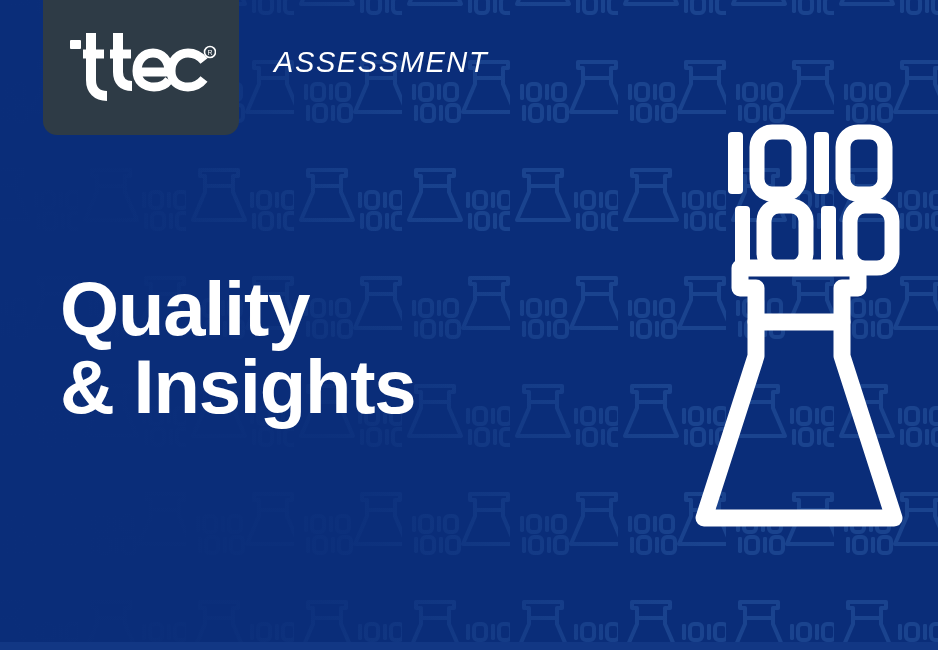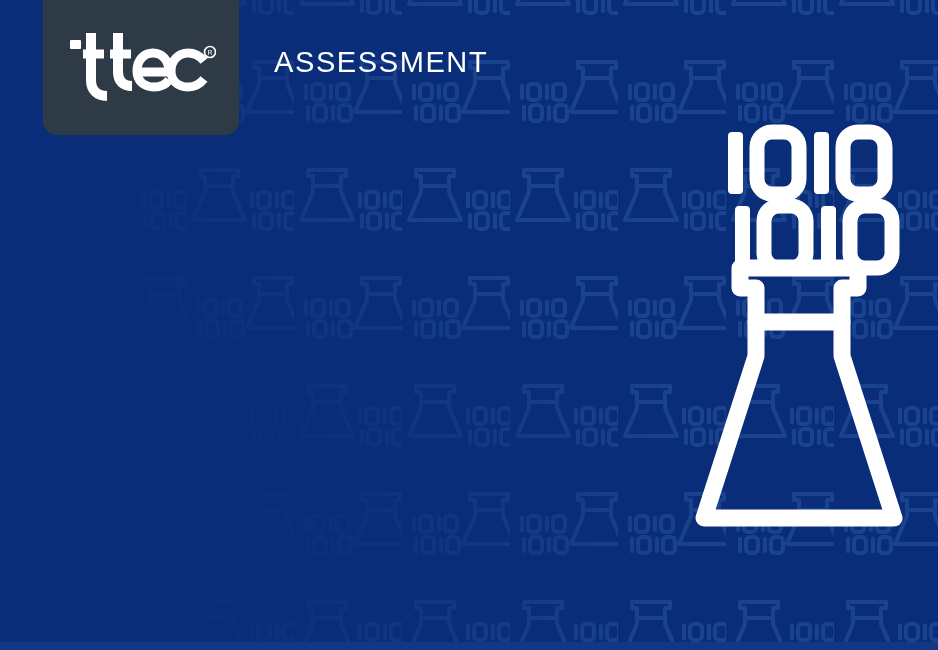--- a/index.html
+++ b/index.html
@@ -80,20 +80,21 @@
   #assessment {
     position:absolute;
     left:274px; top:48px;
     z-index:6;
     color:#ffffff;
     font-size:29px;
     letter-spacing:1.6px;
     font-weight:400;
     white-space:nowrap;
     line-height:1;
+    font-style:italic;
   }
 
   
   #headline {
     position:absolute;
     left:60px; top:272px;
     z-index:6;
     color:#ffffff;
     font-size:76px;
     font-weight:bold;
@@ -213,14 +214,18 @@
       <path d="M 138 31 C 134 26 128 23 122 23 C 112 23 105 31 105 41
                C 105 51 112 57 122 57 C 128 57 134 54 138 49" fill="none" stroke="#ffffff" stroke-width="9" stroke-linecap="butt"></path>
 
       <circle cx="144" cy="22" r="5.5" fill="none" stroke="#ffffff" stroke-width="1.6"></circle>
       <text x="144" y="25.4" font-family="Liberation Sans, sans-serif" font-size="7" fill="#ffffff" text-anchor="middle">R</text>
     </svg>
   </div>
 
   <div id="assessment">ASSESSMENT</div>
 
+  <h1 id="headline">
+    <span class="line line1">Quality</span>
+    <span class="line line2">&amp; Insights</span>
+  </h1>
 
 </div>
 
 </body></html>

